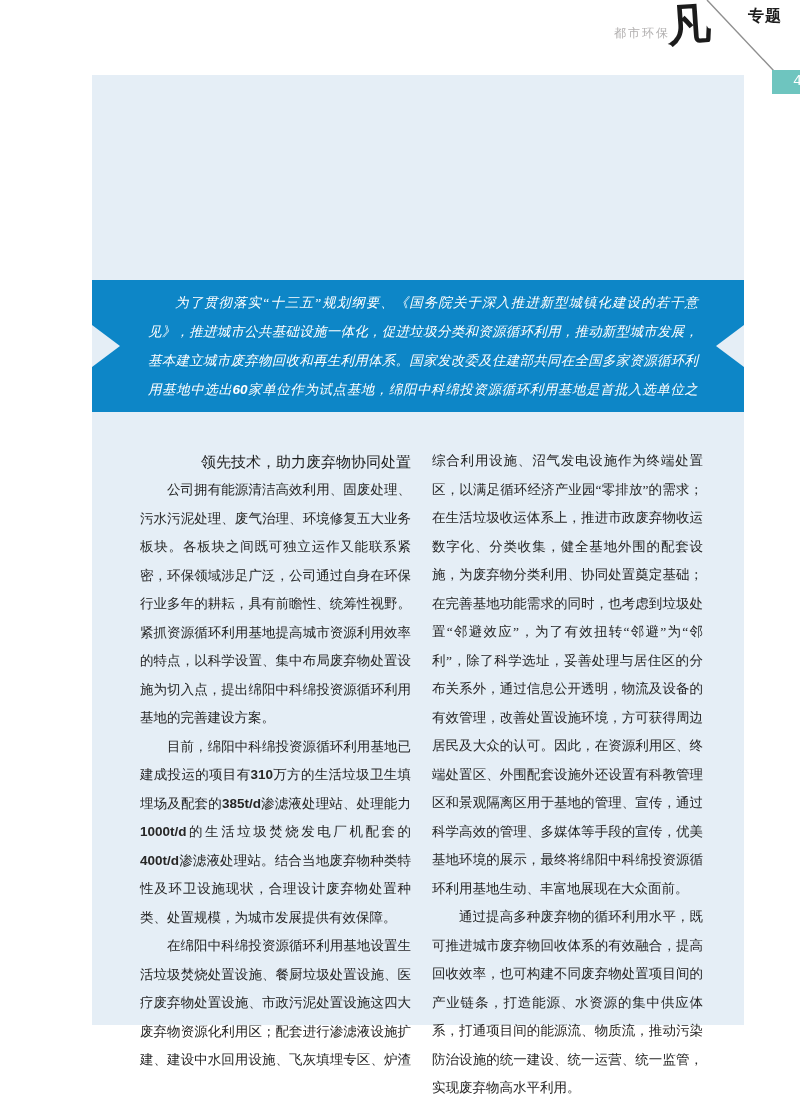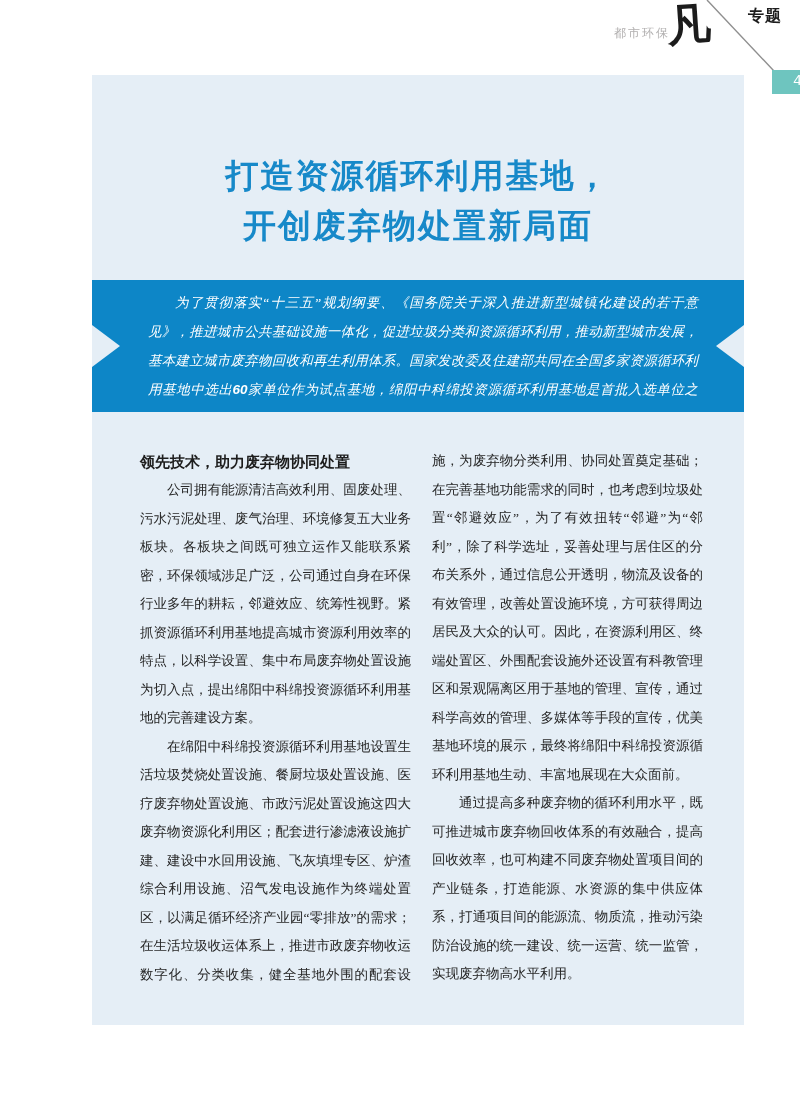--- a/index.html
+++ b/index.html
@@ -66,21 +66,21 @@
   }
 
   
   .columns {
     position:absolute; left:48px; top:372px; width:563px;
     column-count:2; column-gap:21px; column-fill:balance;
     font-family:"Liberation Serif","DejaVu Serif",serif;
     color:#262626;
   }
   .columns h2 {
-    font-size:15px; font-weight:700; text-align:left; line-height:29px;
+    font-size:15px; font-weight:400; text-align:right; line-height:29px;
     font-family:"Liberation Sans","DejaVu Sans",sans-serif;
     color:#1d1d1d;
   }
   .columns p {
     font-size:13.5px; line-height:28.5px; text-align:justify;
     text-indent:2em;
   }
   .columns p b, .ribbon p b { font-family:"Liberation Sans","DejaVu Sans",sans-serif; }
 </style>
 </head>
@@ -91,30 +91,27 @@
   <span class="brand">都市环保</span>
   <span class="brand-mark">凡</span>
   <svg class="header-line" width="76" height="76" viewBox="0 0 76 76">
     <line x1="4" y1="0" x2="71" y2="71" stroke="#8f8f8f" stroke-width="1.4"></line>
   </svg>
   <span class="section-label">专题</span>
   <div class="page-number-box">45</div>
 
   <main class="panel">
 
-    <h1 class="article-title">
-      <span>打造资源循环利用基地，</span>
-      <span>开创废弃物处置新局面</span>
-    </h1>
 
     <div class="ribbon">
       <p class="boldnum">为了贯彻落实“十三五”规划纲要、《国务院关于深入推进新型城镇化建设的若干意见》，推进城市公共基础设施一体化，促进垃圾分类和资源循环利用，推动新型城市发展，基本建立城市废弃物回收和再生利用体系。国家发改委及住建部共同在全国多家资源循环利用基地中选出<b>60</b>家单位作为试点基地，绵阳中科绵投资源循环利用基地是首批入选单位之一。</p>
     </div>
 
     <div class="columns">
       <h2>领先技术，助力废弃物协同处置</h2>
-      <p class="boldnum">公司拥有能源清洁高效利用、固废处理、污水污泥处理、废气治理、环境修复五大业务板块。各板块之间既可独立运作又能联系紧密，环保领域涉足广泛，公司通过自身在环保行业多年的耕耘，邻避效应、统筹性视野。紧抓资源循环利用基地提高城市资源利用效率的特点，以科学设置、集中布局废弃物处置设施为切入点，提出绵阳中科绵投资源循环利用基地的完善建设方案。</p>
+      <p class="boldnum">公司拥有能源清洁高效利用、固废处理、污水污泥处理、废气治理、环境修复五大业务板块。各板块之间既可独立运作又能联系紧密，环保领域涉足广泛，公司通过自身在环保行业多年的耕耘，具有前瞻性、统筹性视野。紧抓资源循环利用基地提高城市资源利用效率的特点，以科学设置、集中布局废弃物处置设施为切入点，提出绵阳中科绵投资源循环利用基地的完善建设方案。</p>
+      <p class="boldnum">目前，绵阳中科绵投资源循环利用基地已建成投运的项目有<b>310</b>万方的生活垃圾卫生填埋场及配套的<b>385t/d</b>渗滤液处理站、处理能力<b>1000t/d</b>的生活垃圾焚烧发电厂机配套的<b>400t/d</b>渗滤液处理站。结合当地废弃物种类特性及环卫设施现状，合理设计废弃物处置种类、处置规模，为城市发展提供有效保障。</p>
       <p class="boldnum">在绵阳中科绵投资源循环利用基地设置生活垃圾焚烧处置设施、餐厨垃圾处置设施、医疗废弃物处置设施、市政污泥处置设施这四大废弃物资源化利用区；配套进行渗滤液设施扩建、建设中水回用设施、飞灰填埋专区、炉渣综合利用设施、沼气发电设施作为终端处置区，以满足循环经济产业园“零排放”的需求；在生活垃圾收运体系上，推进市政废弃物收运数字化、分类收集，健全基地外围的配套设施，为废弃物分类利用、协同处置奠定基础；在完善基地功能需求的同时，也考虑到垃圾处置“邻避效应”，为了有效扭转“邻避”为“邻利”，除了科学选址，妥善处理与居住区的分布关系外，通过信息公开透明，物流及设备的有效管理，改善处置设施环境，方可获得周边居民及大众的认可。因此，在资源利用区、终端处置区、外围配套设施外还设置有科教管理区和景观隔离区用于基地的管理、宣传，通过科学高效的管理、多媒体等手段的宣传，优美基地环境的展示，最终将绵阳中科绵投资源循环利用基地生动、丰富地展现在大众面前。</p>
       <p class="boldnum">通过提高多种废弃物的循环利用水平，既可推进城市废弃物回收体系的有效融合，提高回收效率，也可构建不同废弃物处置项目间的产业链条，打造能源、水资源的集中供应体系，打通项目间的能源流、物质流，推动污染防治设施的统一建设、统一运营、统一监管，实现废弃物高水平利用。</p>
     </div>
 
   </main>
 </div>
 
 </body></html>

